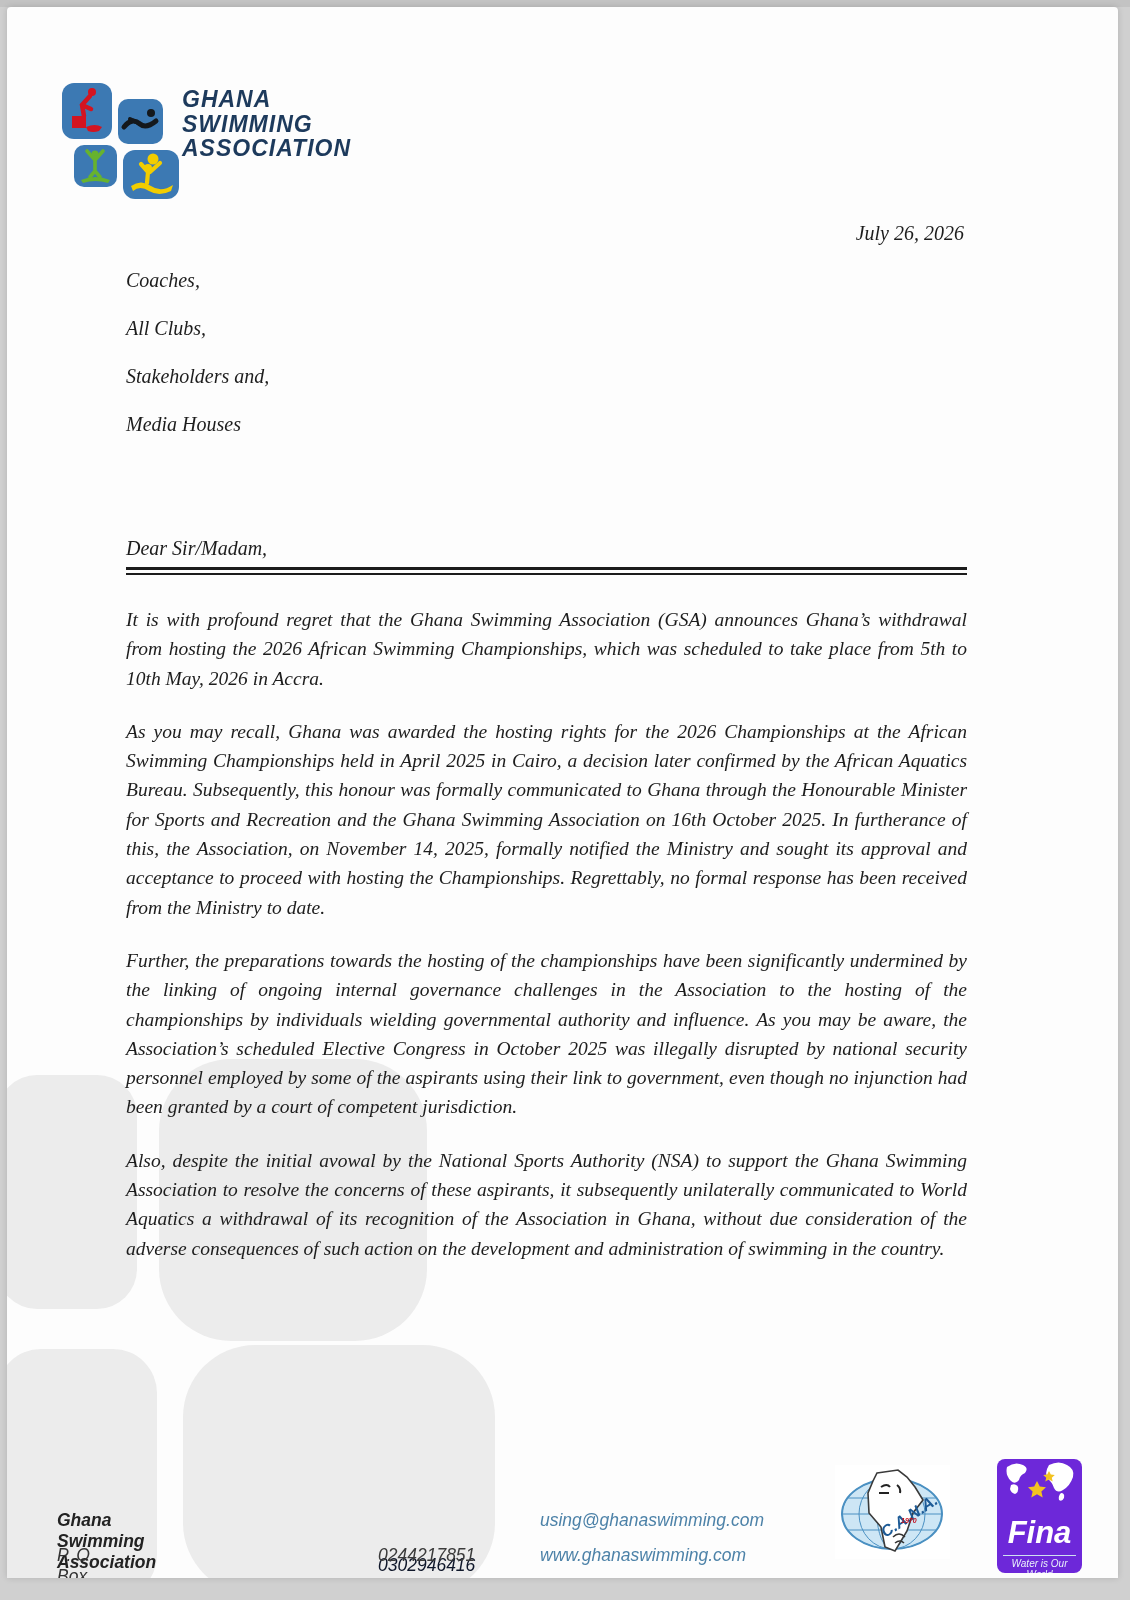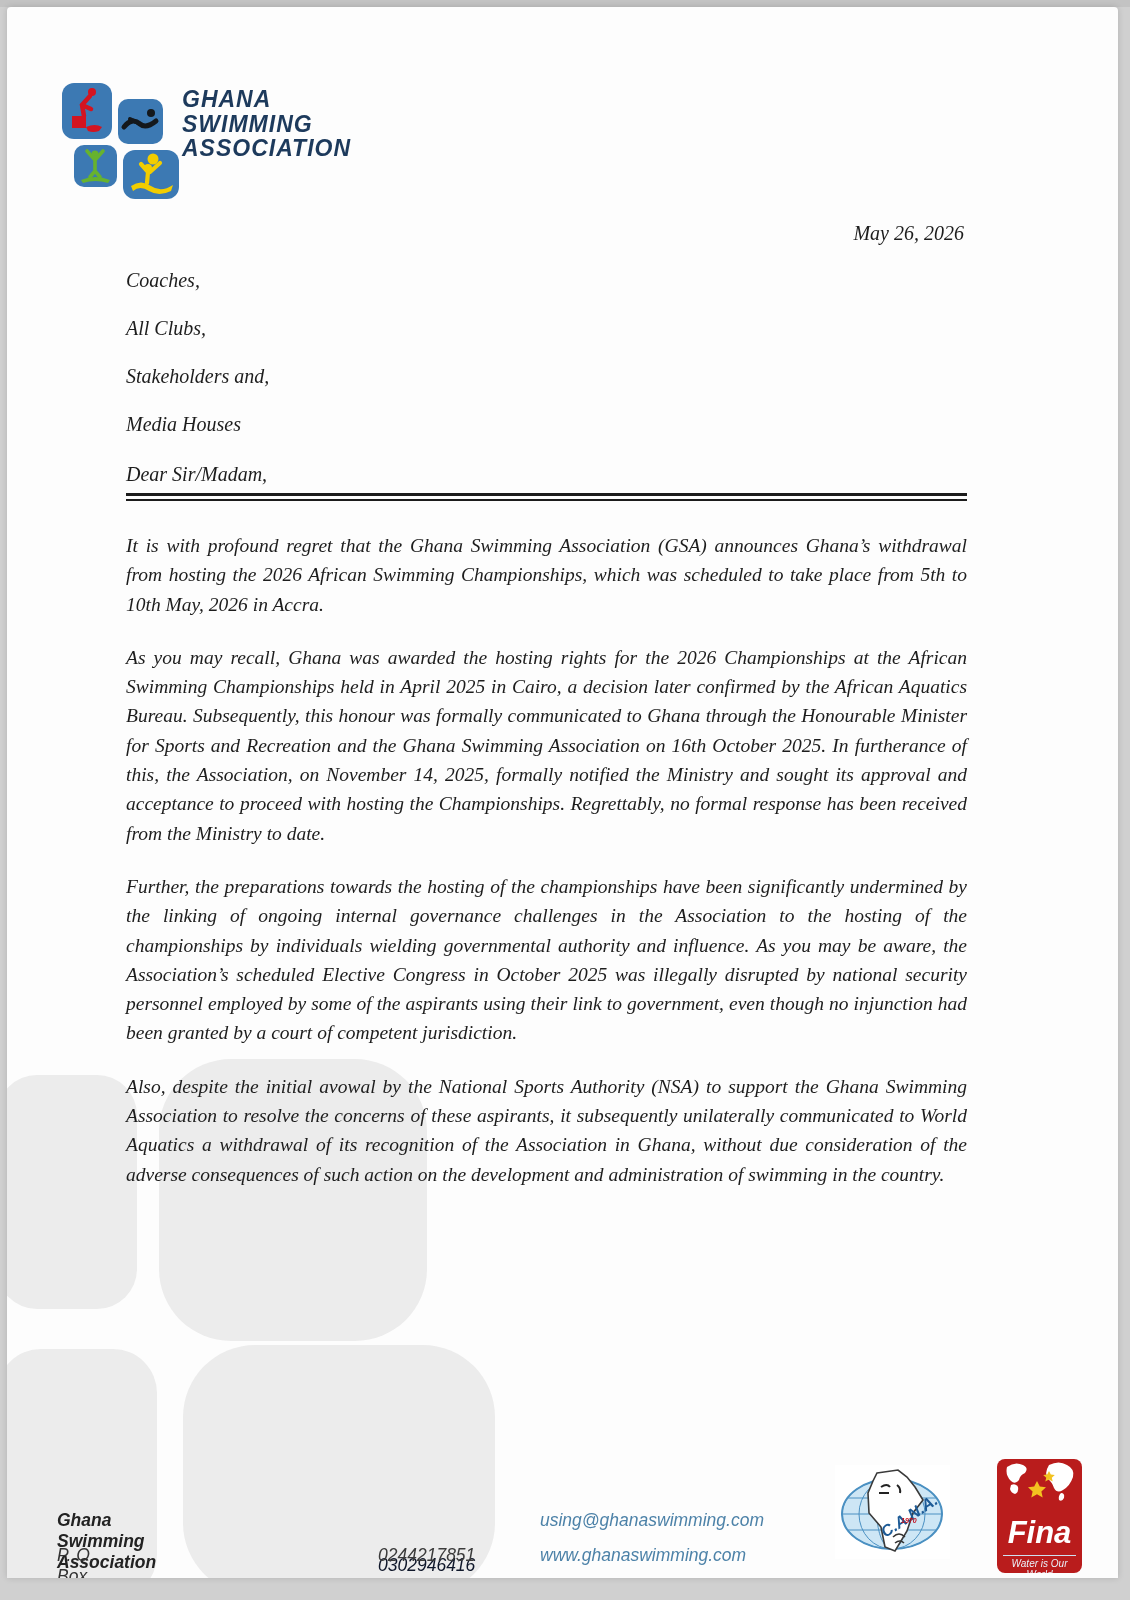--- a/index.html
+++ b/index.html
@@ -41,39 +41,39 @@
     color:#1d3a5c; font-family:"Liberation Sans", sans-serif;
   }
 
   
   .letter-body {
     position:absolute; left:119px; top:205px; width:841px; z-index:2;
     font-family:"Liberation Serif","DejaVu Serif",serif; color:#1d1d1d;
   }
   .date-line { text-align:right; font-size:20px; margin:10px 3px 22px 0; }
   .recipient { font-size:20px; line-height:26px; margin-bottom:22px; }
-  .salutation { font-size:20px; margin-top:26px; margin-bottom:0; }
+  .salutation { font-size:20px; margin-top:100px; margin-bottom:0; }
   .subject { text-align:center; font-weight:bold; font-size:22px; line-height:34px; margin-top:32px; letter-spacing:0.2px; }
   .subject-rule { margin-top:7px; height:3px; border-top:3px solid #1c1c1c; border-bottom:2px solid #1c1c1c; }
   .para { font-size:19.5px; line-height:29.3px; text-align:justify; margin-top:24px; }
   .para.first { margin-top:30px; }
 
   
   .footer { position:absolute; left:0; top:0; z-index:2; font-family:"Liberation Sans", sans-serif; }
   .f-org   { position:absolute; left:50px;  top:1503px; font-size:17.5px; font-weight:bold; color:#222; }
   .f-addr  { position:absolute; left:50px;  top:1538px; font-size:17.5px; color:#333; }
   .f-ph1   { position:absolute; left:371px; top:1548px; font-size:17.5px; color:#0f172a;text-align:center; }
   .f-ph2   { position:absolute; left:371px; top:1538px; font-size:17.5px; color:#3b3b3b; }
   .f-mail  { position:absolute; left:533px; top:1503px; font-size:17.5px; color:#4d82a8; text-decoration:none; }
   .f-web   { position:absolute; left:533px; top:1538px; font-size:17.5px; color:#4d82a8; text-decoration:none; }
 
   .cana-box { position:absolute; left:828px; top:1458px; width:115px; height:94px; background:#fff; z-index:2; }
   .fina-box {
     position:absolute; left:990px; top:1452px; width:85px; height:114px;
-    background:#b91c1c; border-radius:8px; z-index:2; overflow:hidden;
+    background:#6d28d9; border-radius:8px; z-index:2; overflow:hidden;
   }
   .fina-word {
     position:absolute; left:0; right:0; top:56px; text-align:center;
     color:#fff; font-weight:800; font-size:31px; letter-spacing:0px;
     font-family:"Liberation Sans", sans-serif;
   }
   .fina-tag {
     position:absolute; left:6px; right:6px; top:96px; text-align:center;
     color:#eaf2fa; font-size:10px; border-top:1px solid #cfe0f0; padding-top:2px;
     font-family:"Liberation Sans", sans-serif;
@@ -130,21 +130,21 @@
         </svg>
       </div>
       <div class="logo-text">
         <div>GHANA</div>
         <div>SWIMMING</div>
         <div>ASSOCIATION</div>
       </div>
     </div>
 
     <div class="letter-body">
-      <div class="date-line">May 26, 2026</div>
+      <div class="date-line">July 26, 2026</div>
 
       <div class="recipient">Coaches,</div>
       <div class="recipient">All Clubs,</div>
       <div class="recipient">Stakeholders and,</div>
       <div class="recipient">Media Houses</div>
 
       <div class="salutation">Dear Sir/Madam,</div>
 
       <div class="subject-rule"></div>
 

